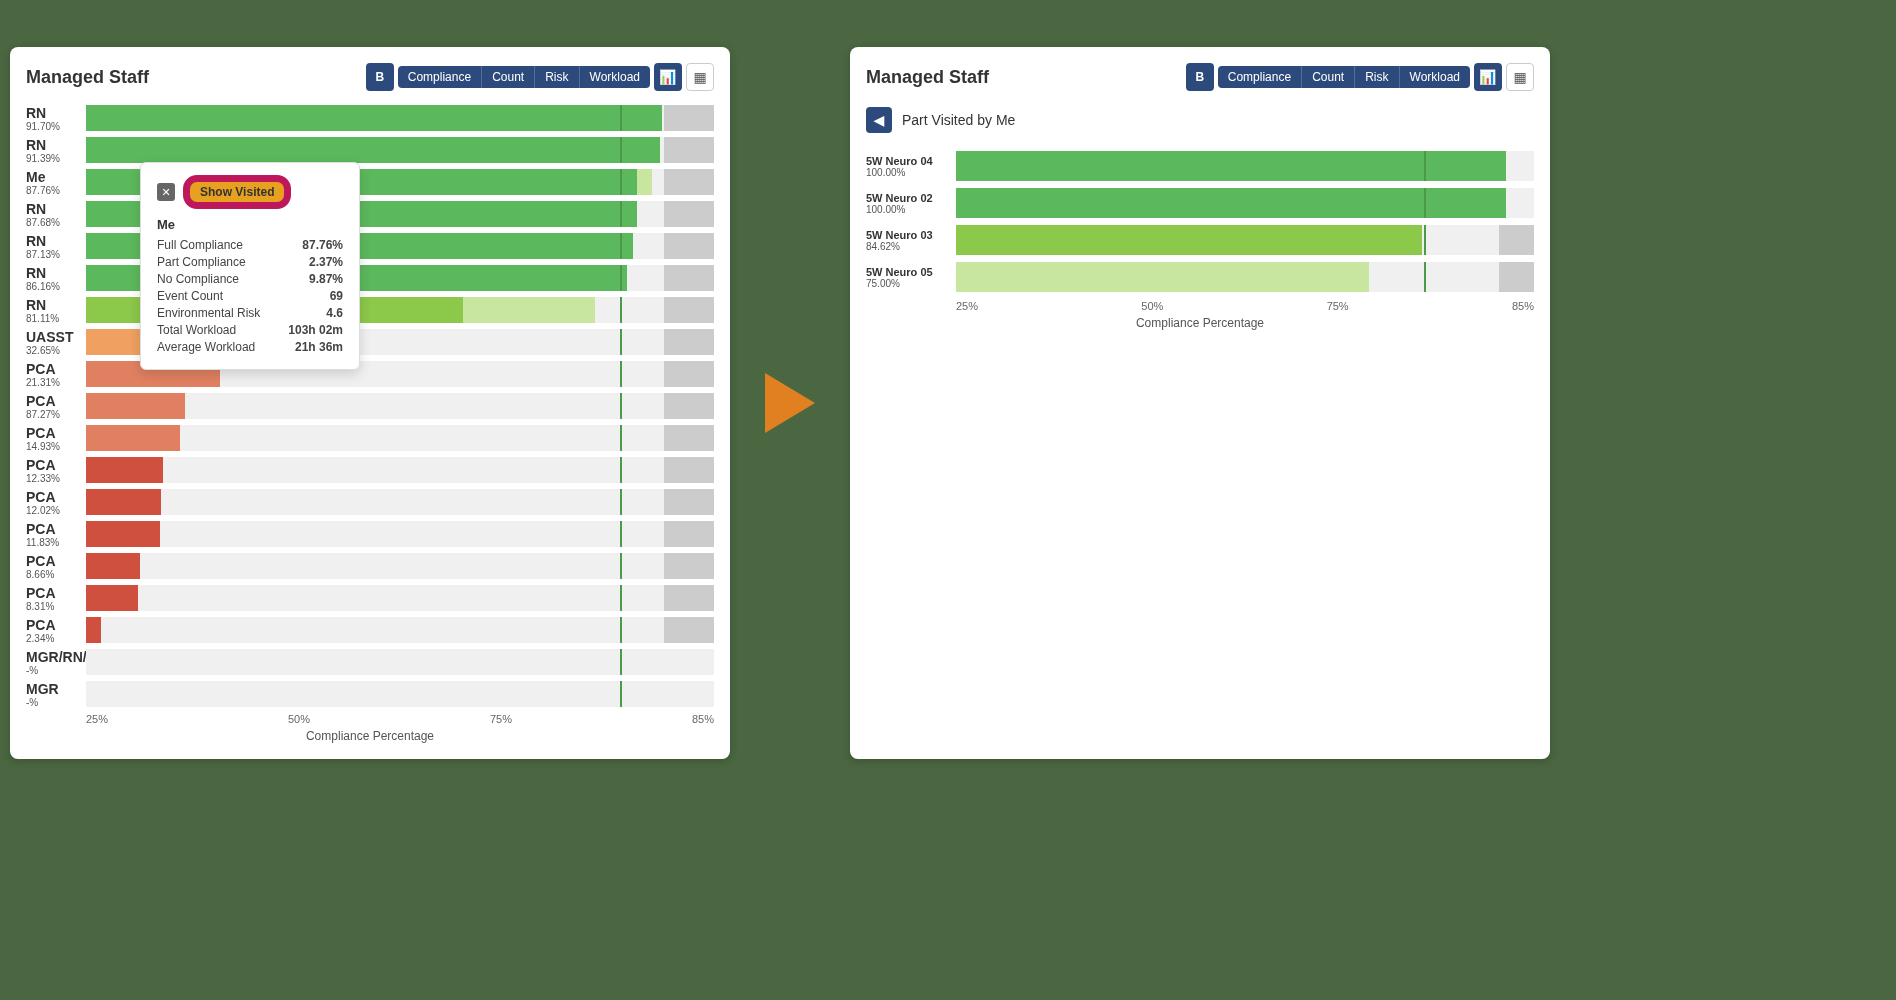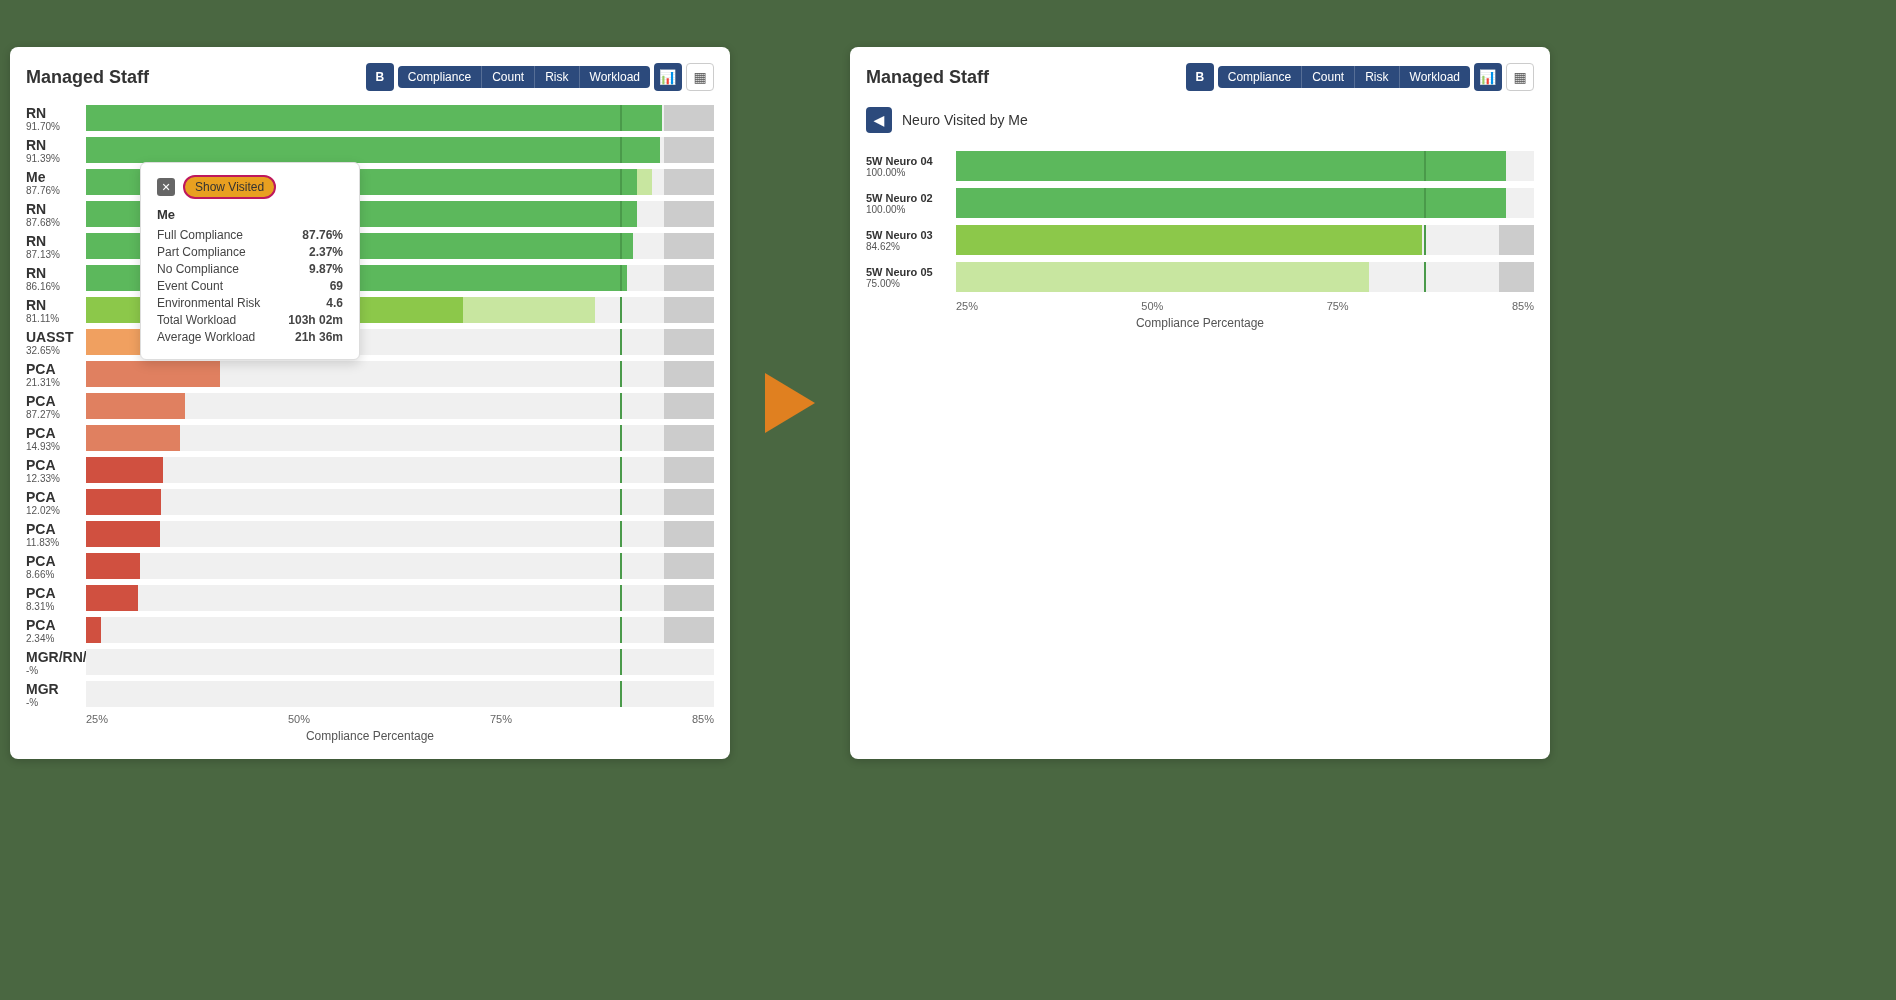--- a/index.html
+++ b/index.html
@@ -171,25 +171,25 @@
       font-size: 11px;
       display: flex;
       align-items: center;
       justify-content: center;
       cursor: pointer;
       flex-shrink: 0;
     }
 
     .tooltip-show-visited {
       background: #e8a020;
-      border: 2px solid #be185d;
+      border: 7px solid #be185d;
       border-radius: 14px;
       padding: 3px 10px;
       font-size: 12px;
-      font-weight: normal;
+      font-weight: bold;
       color: #333;
       cursor: pointer;
     }
 
     .tooltip-name {
       font-size: 13px;
       font-weight: bold;
       color: #333;
       margin-bottom: 6px;
     }
@@ -605,21 +605,21 @@
           <div class="btn-group-item">Workload</div>
         </div>
         <div class="icon-btn icon-btn-dark">📊</div>
         <div class="icon-btn icon-btn-outline">▦</div>
       </div>
     </div>
 
     <div class="right-chart-area">
       <div class="rooms-header">
         <div class="back-btn">◀</div>
-        <span class="rooms-title">Neuro Visited by Me</span>
+        <span class="rooms-title">Part Visited by Me</span>
       </div>
 
       <div class="right-bars-wrapper" id="right-bars">
 
       <div class="room-bar-row">
             <div class="room-label">
               <div class="room-label-name">5W Neuro 04</div>
               <div class="room-label-pct">100.00%</div>
             </div>
             <div class="room-bar-container">

